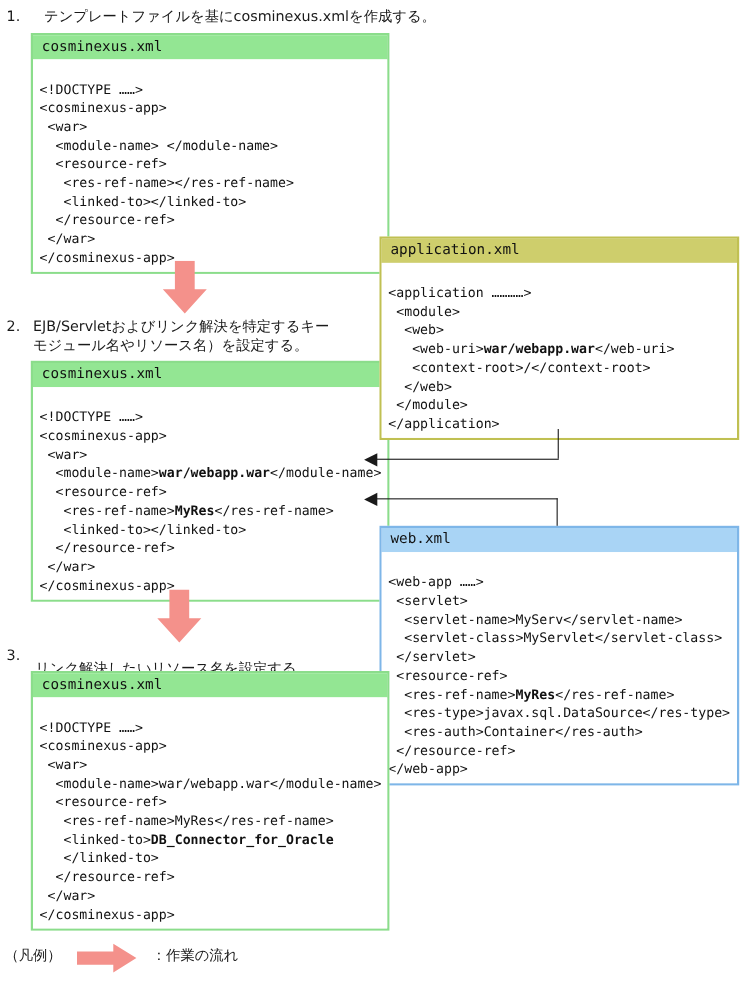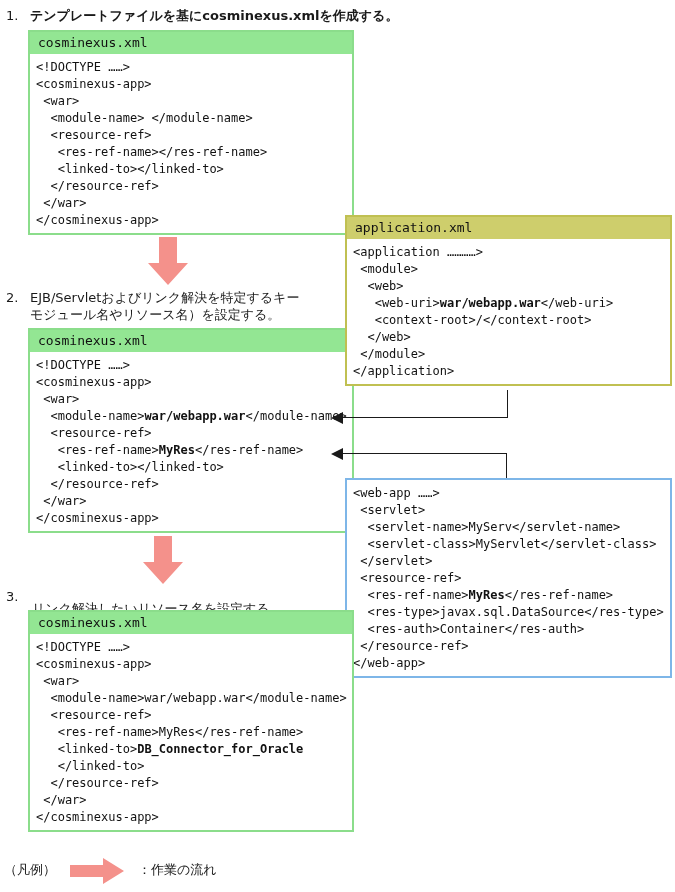--- a/index.html
+++ b/index.html
@@ -20,21 +20,21 @@
 
   .xmlbox {
     position:absolute; background:#fff; border:2px solid;
   }
   .xmlbox .hdr {
     font-family:"DejaVu Sans Mono", "Liberation Mono", monospace;
     font-size:13px; line-height:15px; padding:3px 8px 4px; height:22px; color:#111;
   }
   .xmlbox .code {
     font-family:"DejaVu Sans Mono", "Liberation Mono", monospace;
-    font-size:12px; line-height:17px; padding:5px 6px 4px; white-space:pre; color:#111;
+    font-size:12px; line-height:17px; padding:19px 6px 4px; white-space:pre; color:#111;
     background:#fff;
   }
   .xmlbox .code .b { font-weight:bold; }
 
   .box-green  { border-color:var(--green-border);margin-left:24px; }
   .box-green .hdr  { background:var(--green-header); }
   .box-olive  { border-color:var(--olive-border); }
   .box-olive .hdr  { background:var(--olive-header); }
   .box-blue   { border-color:var(--blue-border); }
   .box-blue .hdr   { background:var(--blue-header); }
@@ -52,21 +52,21 @@
   .legend-label, .legend-meaning {
     position:absolute; font-size:13px; line-height:17px; color:#1a1a1a; white-space:nowrap;
   }
 </style>
 </head>
 <body style="--green-header: #93e693; --green-border: #8bdd8b; --olive-header: #cece6c; --olive-border: #c0c052; --blue-header: #a9d4f5; --blue-border: #7eb6e8; --flow-arrow: #f4918b; --connector: #1a1a1a;">
 
 <div class="canvas">
 
   <span class="step-num" style="left:6px; top:7px;">1.</span>
-  <span class="step-line" style="left:30px; top:7px;font-weight:bold;">テンプレートファイルを基にcosminexus.xmlを作成する。</span>
+  <span class="step-line" style="left:40px; top:7px;">テンプレートファイルを基にcosminexus.xmlを作成する。</span>
 
   <div class="xmlbox box-green" style="left:4px; top:30px; width:326px;">
     <div class="hdr">cosminexus.xml</div>
     <div class="code"><div><span>&lt;!DOCTYPE ……&gt;</span></div><div><span>&lt;cosminexus-app&gt;</span></div><div><span> &lt;war&gt;</span></div><div><span>  &lt;module-name&gt; &lt;/module-name&gt;</span></div><div><span>  &lt;resource-ref&gt;</span></div><div><span>   &lt;res-ref-name&gt;&lt;/res-ref-name&gt;</span></div><div><span>   &lt;linked-to&gt;&lt;/linked-to&gt;</span></div><div><span>  &lt;/resource-ref&gt;</span></div><div><span> &lt;/war&gt;</span></div><div><span>&lt;/cosminexus-app&gt;</span></div></div>
   </div>
 
   <svg class="flow-arrow" style="left:146px; top:237px;" width="44" height="50" viewBox="0 0 44 50">
     <path d="M13 0 H31 V26 H42 L22 48 L2 26 H13 Z" fill="#f4918b"></path>
   </svg>
 
@@ -78,20 +78,21 @@
     <div class="hdr">cosminexus.xml</div>
     <div class="code"><div><span>&lt;!DOCTYPE ……&gt;</span></div><div><span>&lt;cosminexus-app&gt;</span></div><div><span> &lt;war&gt;</span></div><div><span>  &lt;module-name&gt;</span><span class="b">war/webapp.war</span><span>&lt;/module-name&gt;</span></div><div><span>  &lt;resource-ref&gt;</span></div><div><span>   &lt;res-ref-name&gt;</span><span class="b">MyRes</span><span>&lt;/res-ref-name&gt;</span></div><div><span>   &lt;linked-to&gt;&lt;/linked-to&gt;</span></div><div><span>  &lt;/resource-ref&gt;</span></div><div><span> &lt;/war&gt;</span></div><div><span>&lt;/cosminexus-app&gt;</span></div></div>
   </div>
 
   <div class="xmlbox box-olive" style="left:345px; top:215px; width:327px;">
     <div class="hdr">application.xml</div>
     <div class="code"><div><span>&lt;application …………&gt;</span></div><div><span> &lt;module&gt;</span></div><div><span>  &lt;web&gt;</span></div><div><span>   &lt;web-uri&gt;</span><span class="b">war/webapp.war</span><span>&lt;/web-uri&gt;</span></div><div><span>   &lt;context-root&gt;/&lt;/context-root&gt;</span></div><div><span>  &lt;/web&gt;</span></div><div><span> &lt;/module&gt;</span></div><div><span>&lt;/application&gt;</span></div></div>
   </div>
 
   <div class="xmlbox box-blue" style="left:345px; top:478px; width:327px;">
+    <div class="hdr">web.xml</div>
     <div class="code"><div><span>&lt;web-app ……&gt;</span></div><div><span> &lt;servlet&gt;</span></div><div><span>  &lt;servlet-name&gt;MyServ&lt;/servlet-name&gt;</span></div><div><span>  &lt;servlet-class&gt;MyServlet&lt;/servlet-class&gt;</span></div><div><span> &lt;/servlet&gt;</span></div><div><span> &lt;resource-ref&gt;</span></div><div><span>  &lt;res-ref-name&gt;</span><span class="b">MyRes</span><span>&lt;/res-ref-name&gt;</span></div><div><span>  &lt;res-type&gt;javax.sql.DataSource&lt;/res-type&gt;</span></div><div><span>  &lt;res-auth&gt;Container&lt;/res-auth&gt;</span></div><div><span> &lt;/resource-ref&gt;</span></div><div><span>&lt;/web-app&gt;</span></div></div>
   </div>
 
   <div class="vline" style="left:507px; top:390px; height:27px;"></div>
   <div class="hline" style="left:342px; top:417px; width:166px;"></div>
   <div class="ahead-left" style="left:331px; top:412px;"></div>
 
   <div class="hline" style="left:342px; top:453px; width:165px;"></div>
   <div class="vline" style="left:506px; top:453px; height:25px;"></div>
   <div class="ahead-left" style="left:331px; top:448px;"></div>

